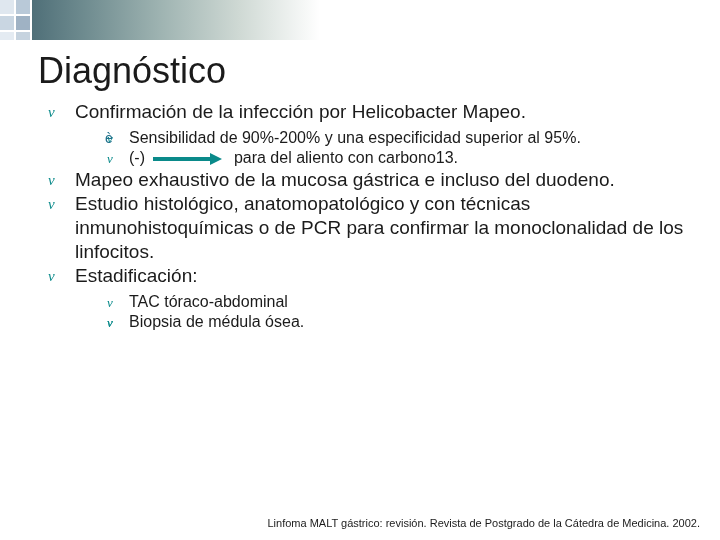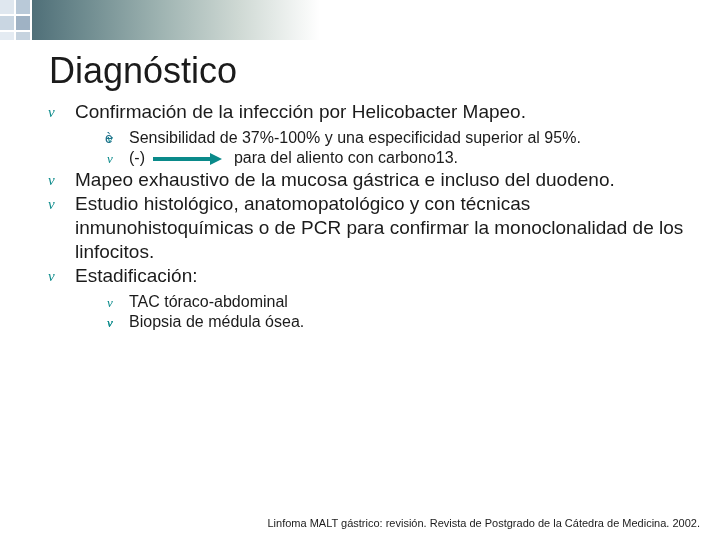--- a/index.html
+++ b/index.html
@@ -43,21 +43,20 @@
 
   
   .title {
     position: absolute;
     left: 38px;
     top: 50px;
     font-size: 36px;
     color: #1b1b1b;
     letter-spacing: 0px;
     white-space: nowrap;
-    margin-left: 11px;
   }
 
   
   .content {
     position: absolute;
     left: 40px;
     top: 100px;
     width: 660px;
   }
 
@@ -168,21 +167,21 @@
 
   <div class="l1">
     <span class="bullet-v">v</span>
     <span>Confirmación de la infección por Helicobacter Mapeo.</span>
     <div class="sub">
       <div class="l2">
         <span class="bullet-v2">v</span>
       </div>
       <div class="l2">
         <span class="bullet-arrow">è</span>
-        <span>Sensibilidad de 37%-100% y una especificidad superior al 95%.</span>
+        <span>Sensibilidad de 90%-200% y una especificidad superior al 95%.</span>
       </div>
       <div class="l2">
         <span class="bullet-v2">v</span>
         <span>(-)</span>
         <span class="arrow-gfx">
           <span class="shaft"></span><span class="head"></span>
         </span>
         <span>para del aliento con carbono13.</span>
       </div>
     </div>

